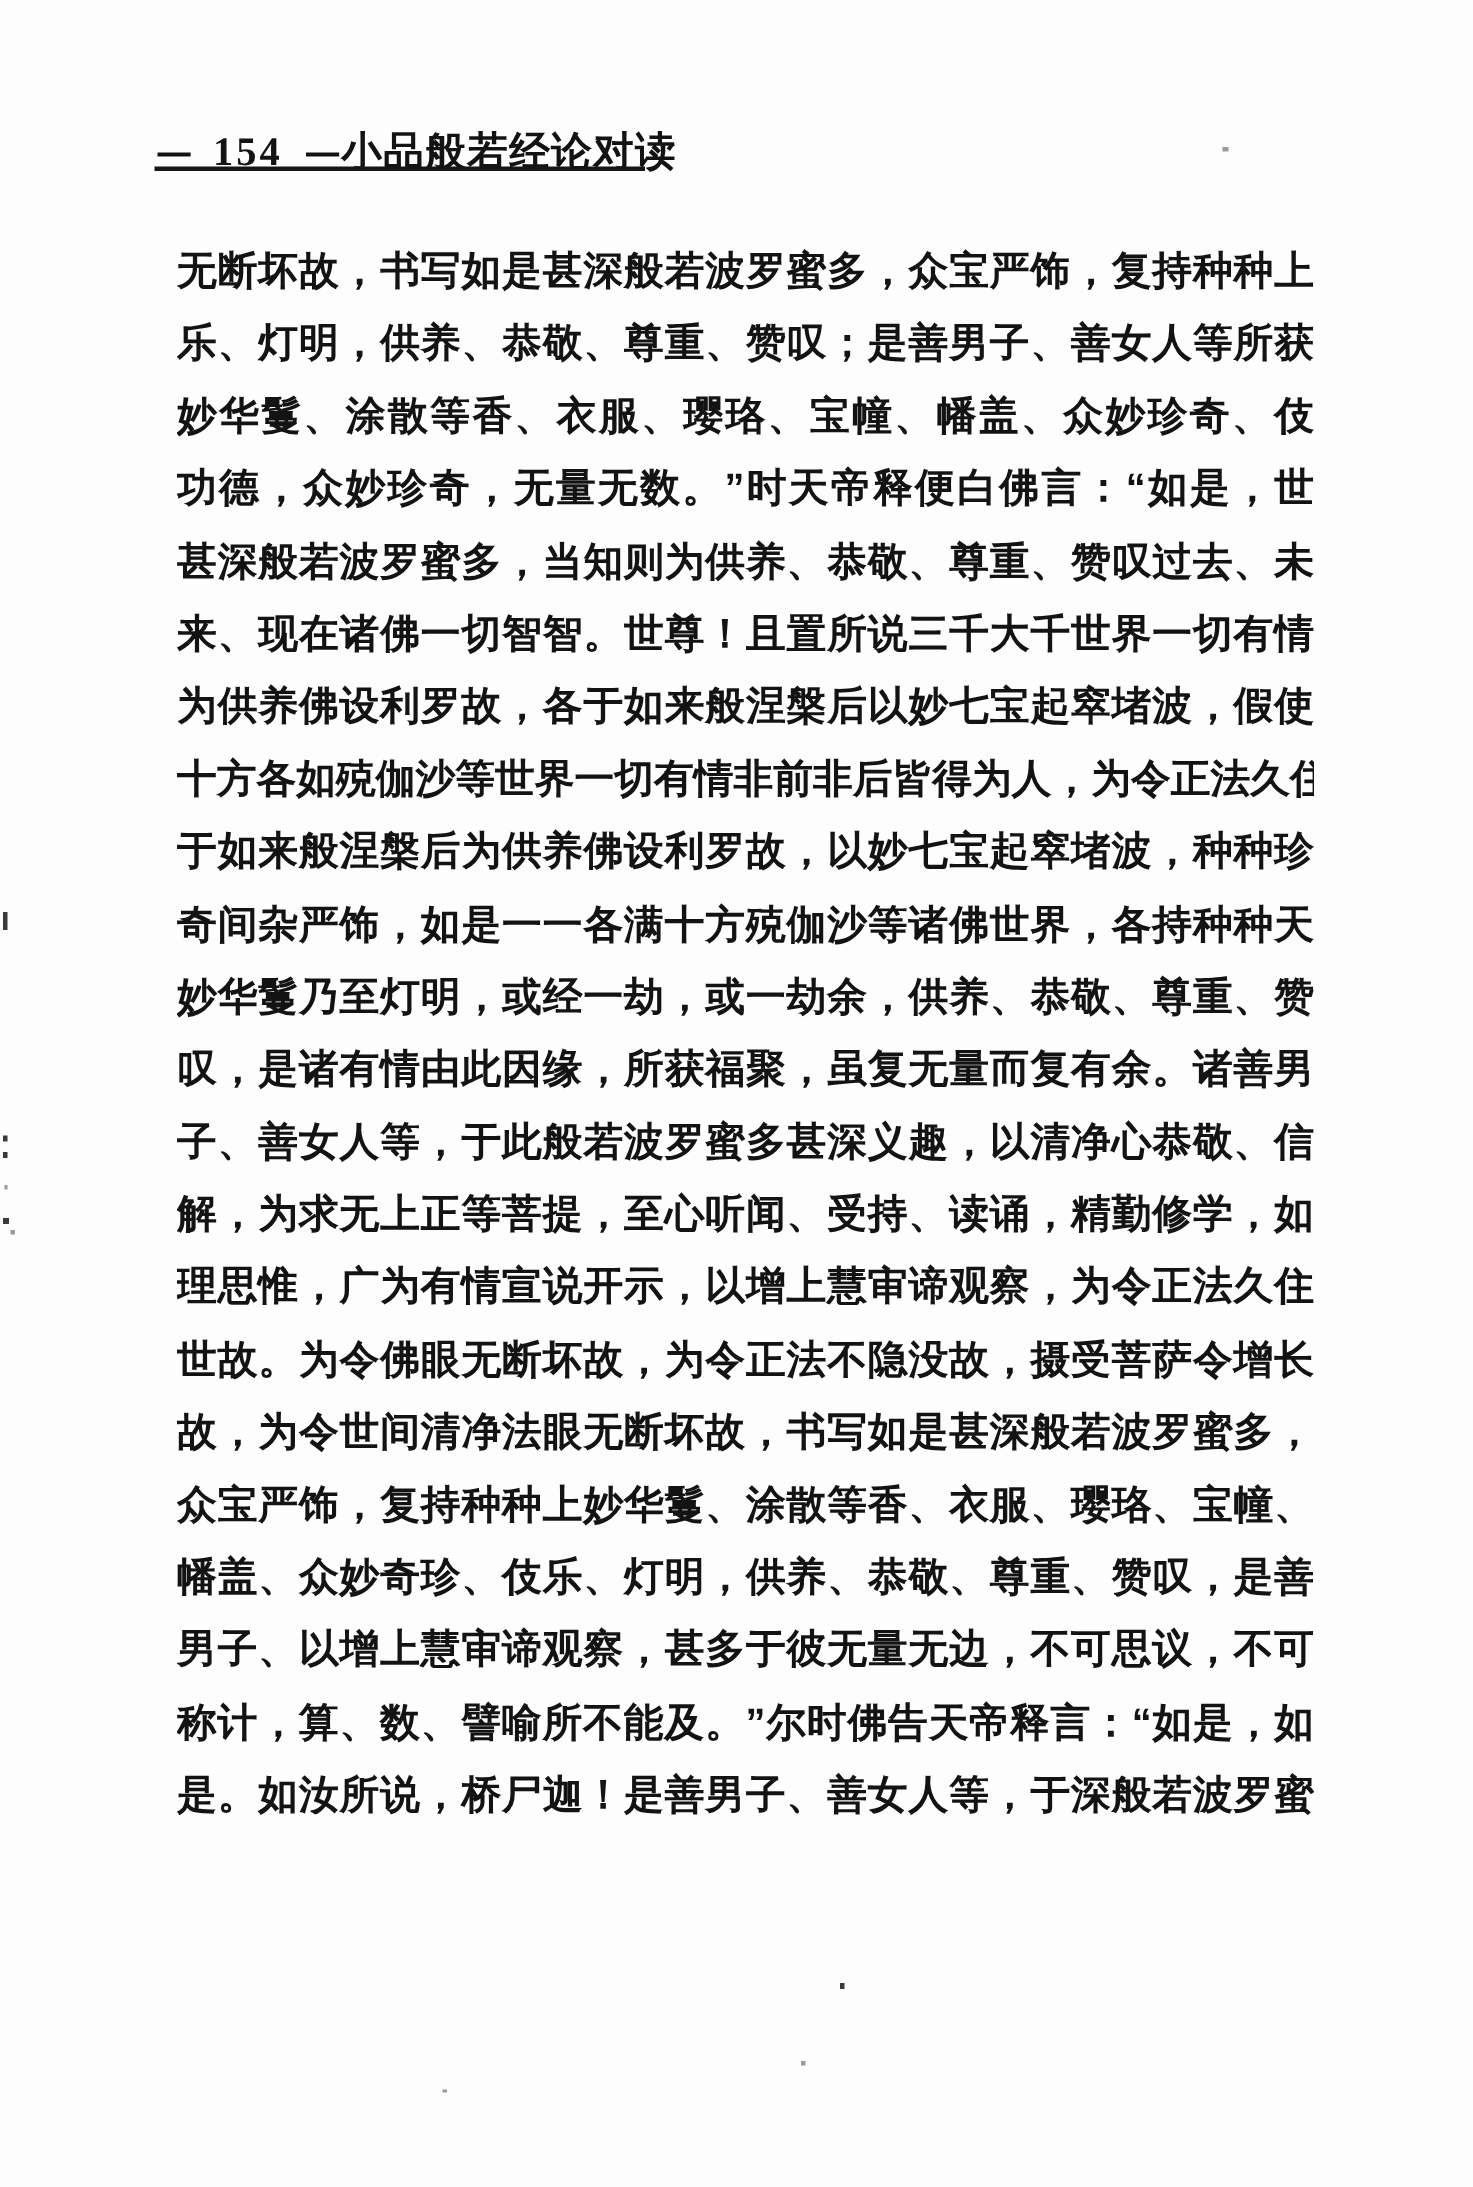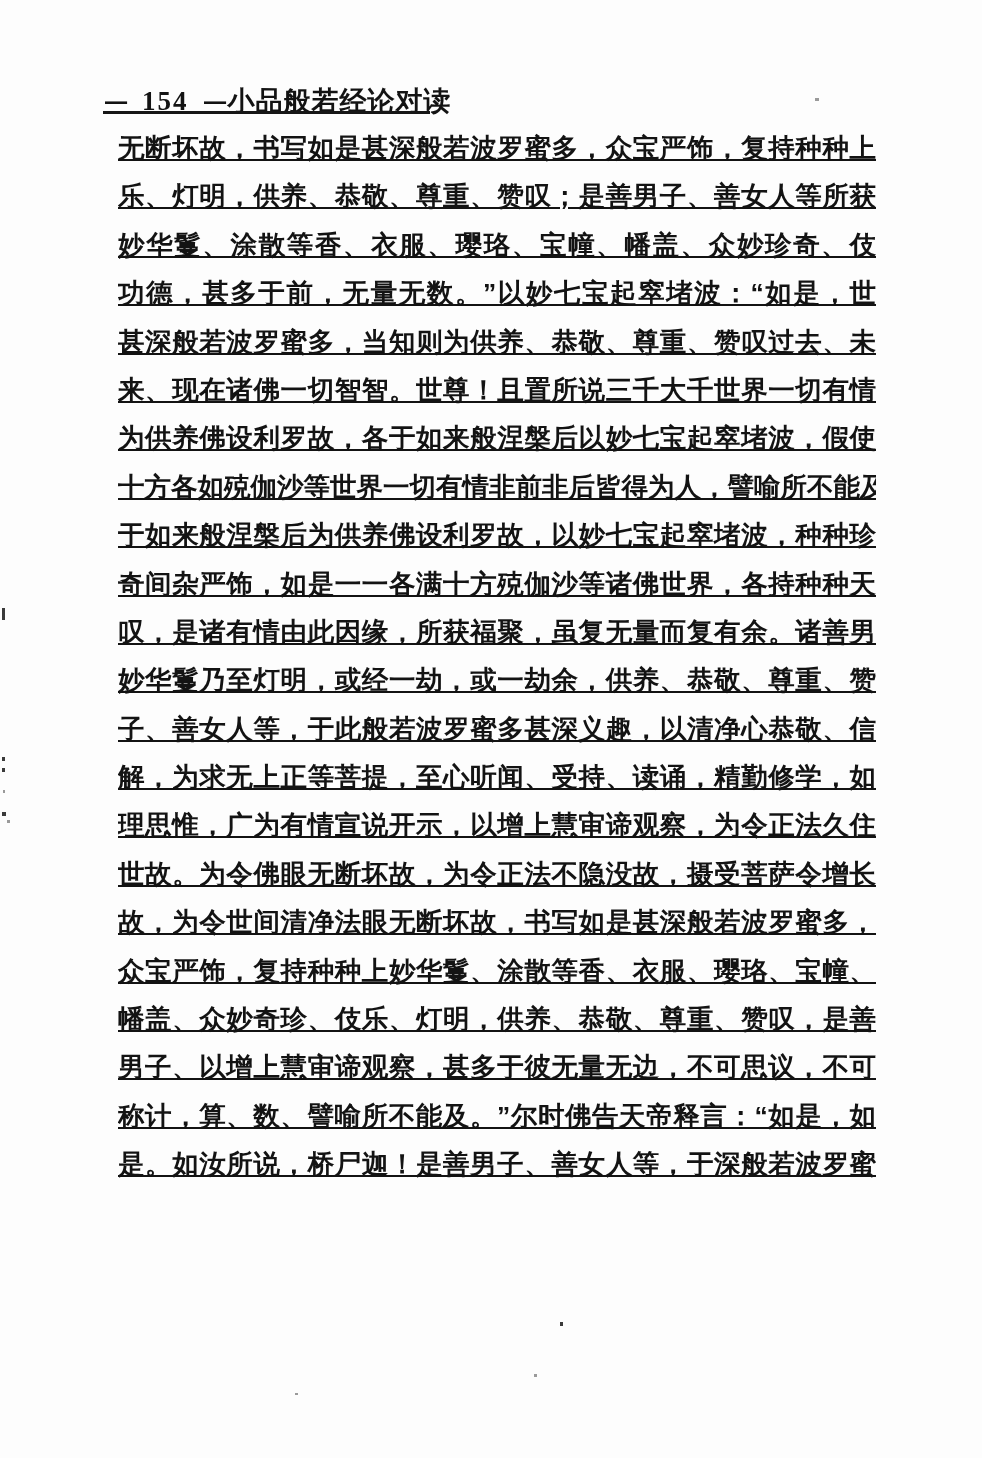--- a/index.html
+++ b/index.html
@@ -29,21 +29,21 @@
   .header .title {
     font-size:27px; font-weight:700; line-height:30px;
     letter-spacing:1px;
   }
   .header-rule {
     position:absolute; left:103px; top:111px;
     width:327px; height:3px; background:#161616;
   }
   
   .bodytext {
-    position:absolute; left:118px; top:124px; width:758px;text-decoration:underline;
+    position:absolute; left:118px; top:156px; width:758px;
   }
   .line {
     height:48.4px; line-height:48.4px;
     font-size:26.5px; font-weight:700;
     text-align:justify; text-align-last:justify;
     overflow:hidden; white-space:nowrap;
   }
   
   .speck { position:absolute; background:#3a3a3a; }
   .speck.light { background:#9a9a9a; }
@@ -58,29 +58,29 @@
     <span class="pagenum">154</span>
     <span class="dash">—</span>
     <span class="title">小品般若经论对读</span>
   </div>
   <div class="header-rule"></div>
 
   <div class="bodytext">
       <div class="line">无断坏故，书写如是甚深般若波罗蜜多，众宝严饰，复持种种上</div>
       <div class="line">乐、灯明，供养、恭敬、尊重、赞叹；是善男子、善女人等所获</div>
       <div class="line">妙华鬘、涂散等香、衣服、璎珞、宝幢、幡盖、众妙珍奇、伎</div>
-      <div class="line">功德，甚多于前，无量无数。”以妙七宝起窣堵波：“如是，世</div>
+      <div class="line">功德，众妙珍奇，无量无数。”时天帝释便白佛言：“如是，世</div>
       <div class="line">甚深般若波罗蜜多，当知则为供养、恭敬、尊重、赞叹过去、未</div>
       <div class="line">来、现在诸佛一切智智。世尊！且置所说三千大千世界一切有情</div>
       <div class="line">为供养佛设利罗故，各于如来般涅槃后以妙七宝起窣堵波，假使</div>
-      <div class="line">十方各如殑伽沙等世界一切有情非前非后皆得为人，譬喻所不能及</div>
+      <div class="line">十方各如殑伽沙等世界一切有情非前非后皆得为人，为令正法久住</div>
       <div class="line">于如来般涅槃后为供养佛设利罗故，以妙七宝起窣堵波，种种珍</div>
       <div class="line">奇间杂严饰，如是一一各满十方殑伽沙等诸佛世界，各持种种天</div>
+      <div class="line">妙华鬘乃至灯明，或经一劫，或一劫余，供养、恭敬、尊重、赞</div>
       <div class="line">叹，是诸有情由此因缘，所获福聚，虽复无量而复有余。诸善男</div>
-      <div class="line">妙华鬘乃至灯明，或经一劫，或一劫余，供养、恭敬、尊重、赞</div>
       <div class="line">子、善女人等，于此般若波罗蜜多甚深义趣，以清净心恭敬、信</div>
       <div class="line">解，为求无上正等菩提，至心听闻、受持、读诵，精勤修学，如</div>
       <div class="line">理思惟，广为有情宣说开示，以增上慧审谛观察，为令正法久住</div>
       <div class="line">世故。为令佛眼无断坏故，为令正法不隐没故，摄受菩萨令增长</div>
       <div class="line">故，为令世间清净法眼无断坏故，书写如是甚深般若波罗蜜多，</div>
       <div class="line">众宝严饰，复持种种上妙华鬘、涂散等香、衣服、璎珞、宝幢、</div>
       <div class="line">幡盖、众妙奇珍、伎乐、灯明，供养、恭敬、尊重、赞叹，是善</div>
       <div class="line">男子、以增上慧审谛观察，甚多于彼无量无边，不可思议，不可</div>
       <div class="line">称计，算、数、譬喻所不能及。”尔时佛告天帝释言：“如是，如</div>
       <div class="line">是。如汝所说，桥尸迦！是善男子、善女人等，于深般若波罗蜜</div>

